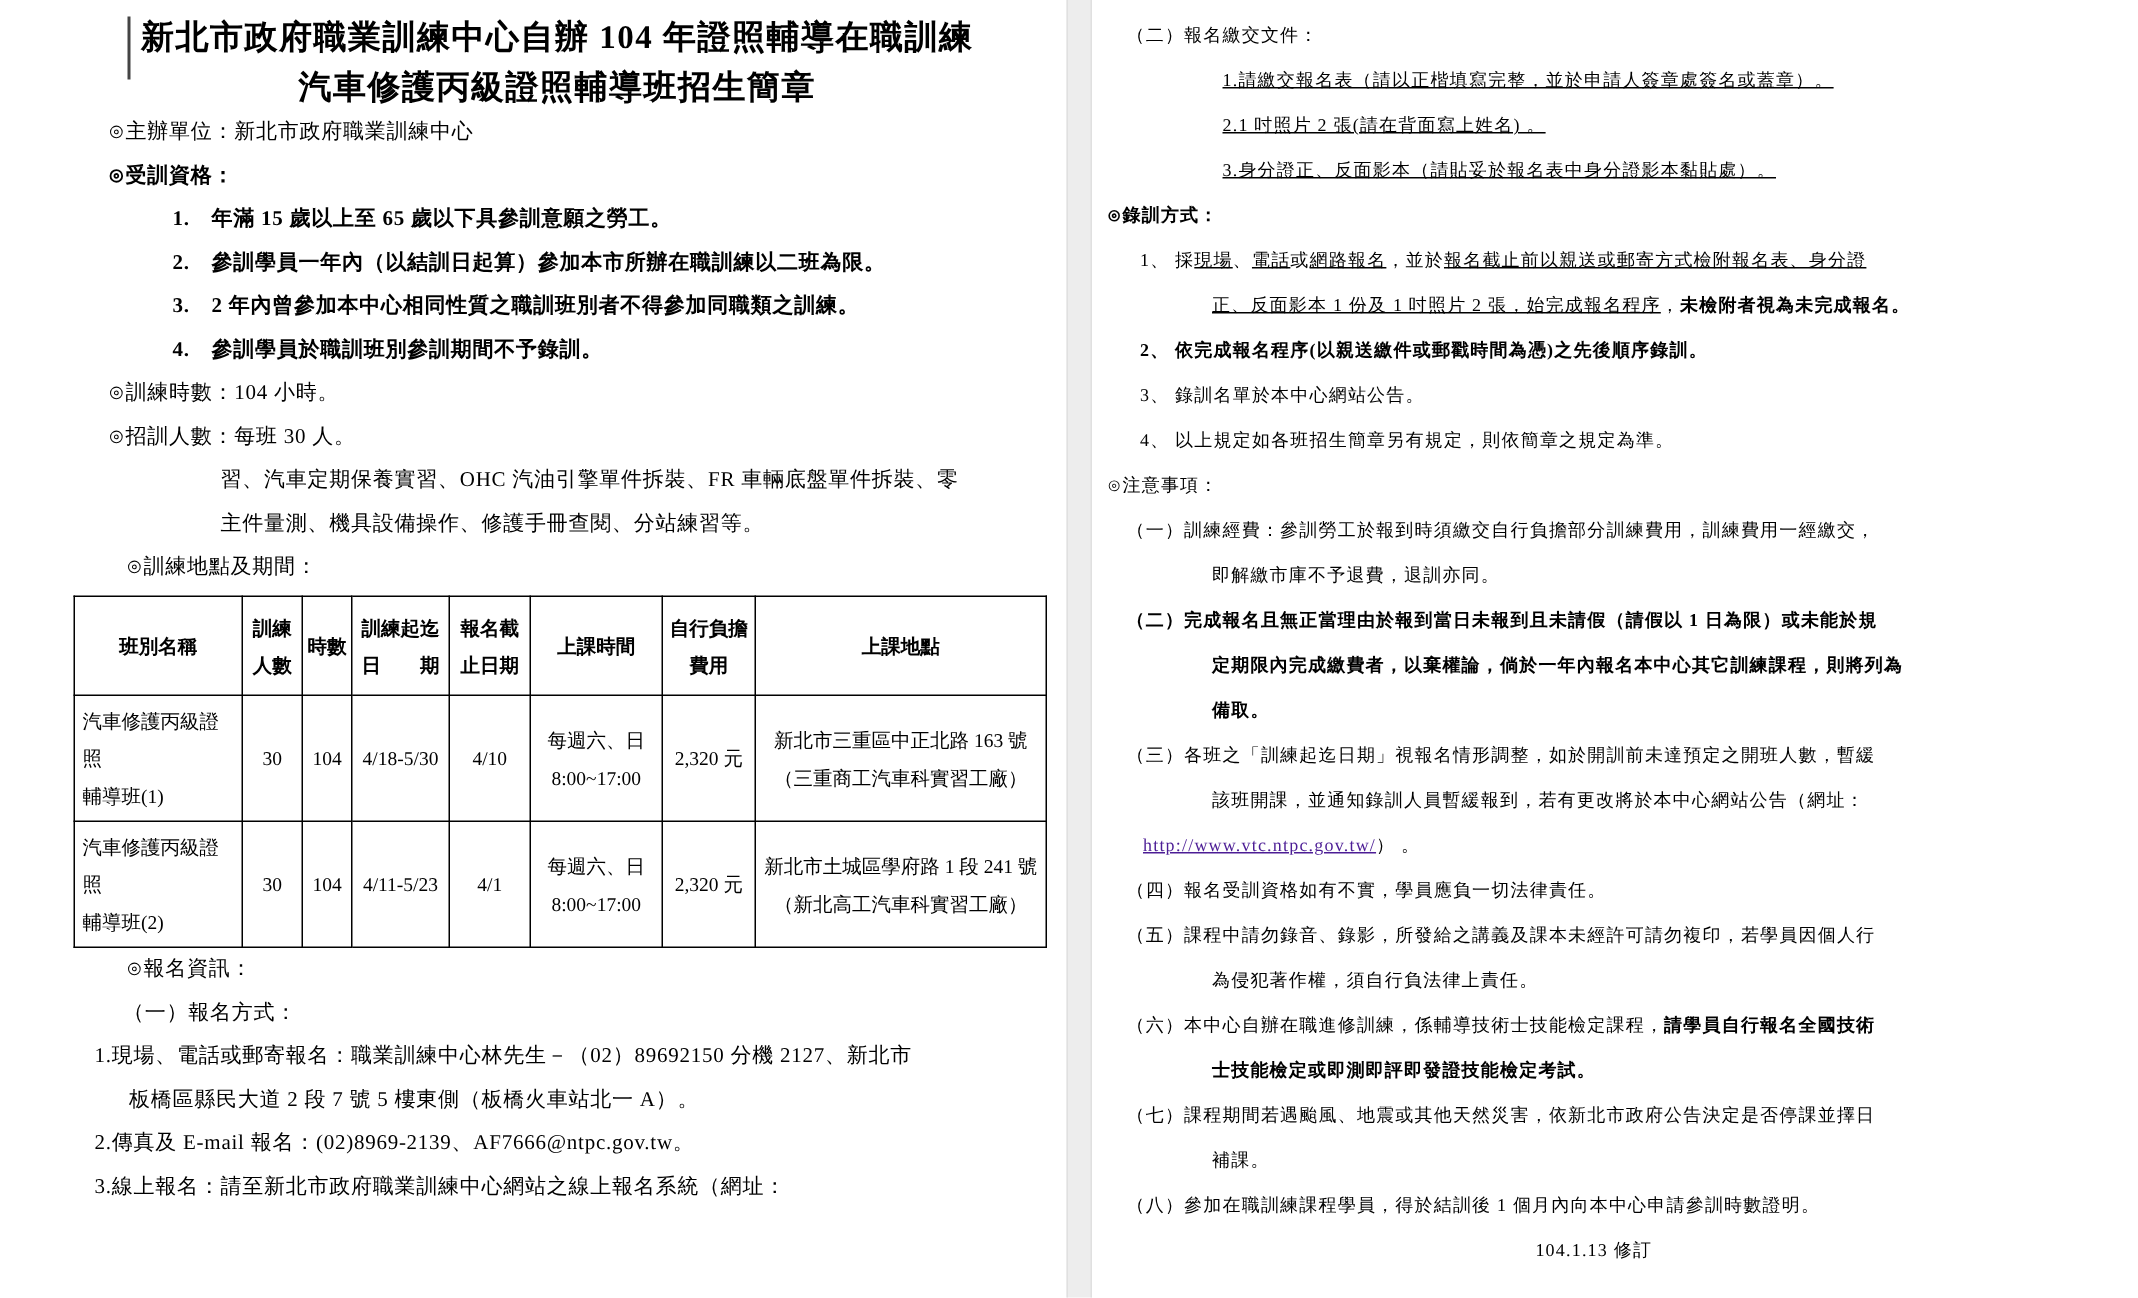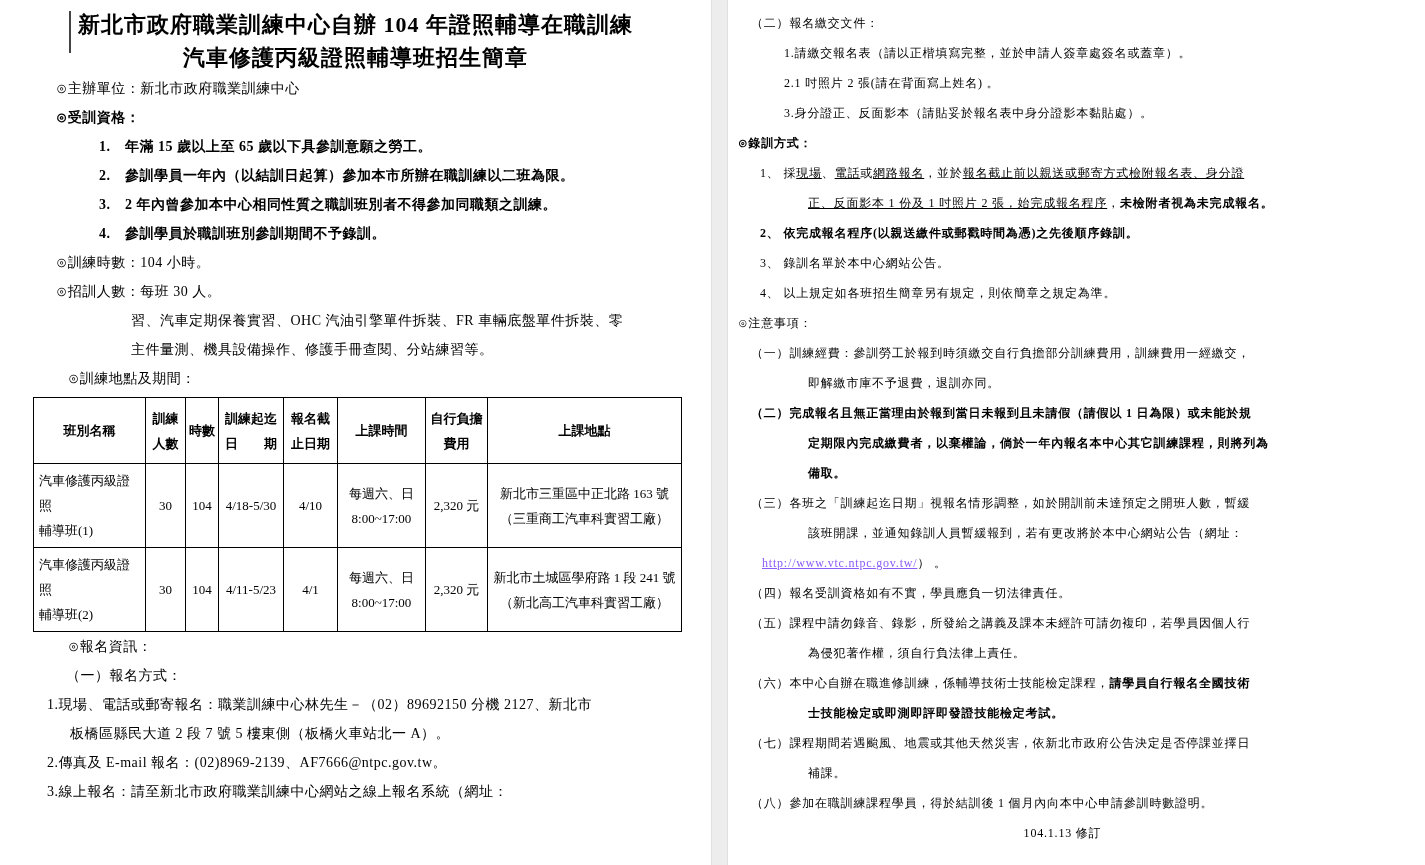--- a/index.html
+++ b/index.html
@@ -1,21 +1,21 @@
 <!DOCTYPE html>
 <html><head>
 <meta charset="utf-8">
 <style>
   html,body{margin:0;padding:0;}
   body{
     width:1425px;height:865px;overflow:hidden;background:#fff;color:#000;
     font-family:"Liberation Serif", serif;
   }
   .page{position:absolute;top:0;background:#fff;}
-  #pageL{left:0;width:711px;height:865px;}
+  #pageL{left:16px;width:711px;height:865px;}
   #gutter{position:absolute;left:711px;top:0;width:17px;height:865px;
     background:#ededed;border-left:1px solid #e0e0e0;border-right:1px solid #e0e0e0;box-sizing:border-box;}
   #pageR{left:728px;width:697px;height:865px;}
 
   .titleWrap{position:relative;padding-top:8px;text-align:center;}
   .titleLine{font-size:22px;font-weight:700;line-height:33px;letter-spacing:1px;white-space:pre;}
   .caret{position:absolute;left:69px;top:11px;width:2px;height:42px;background:#444;}
 
   .line{white-space:pre;height:29px;line-height:29px;font-size:14px;letter-spacing:.5px;}
   #pageR .line{height:30px;line-height:30px;font-size:12px;letter-spacing:.8px;}
@@ -25,28 +25,28 @@
   #pageL .h2 {padding-left:68px;}
   #pageL .n1 {padding-left:99px;}
   #pageL .c1 {padding-left:131px;}
   #pageL .p1 {padding-left:66px;}
   #pageL .n2 {padding-left:47px;}
   #pageL .c2 {padding-left:70px;}
 
   #pageR .h  {padding-left:10px;}
   #pageR .p1 {padding-left:23px;}
   #pageR .n1 {padding-left:32px;}
-  #pageR .n2 {padding-left:56px;}
+  #pageR .n2 {padding-left:87px;text-decoration:underline;}
   #pageR .c1 {padding-left:36px;margin-left:44px;}
   #pageR .lk {padding-left:34px;}
   #pageR .right{text-align:center;padding-right:28px;}
 
   .b{font-weight:700;}
   .u{text-decoration:underline;}
-  .link{color:#8b5cf6;text-decoration:underline;}
+  .link{color:#4c1d95;text-decoration:underline;}
 
   table.sched{border-collapse:collapse;table-layout:fixed;margin:4px 0 0 33px;width:648px;}
   table.sched th, table.sched td{
     border:1px solid #000;text-align:center;vertical-align:middle;
     white-space:pre-line;font-size:13px;line-height:25px;padding:1px 3px;box-sizing:border-box;
   }
   table.sched th{font-weight:700;}
   table.sched thead tr{height:66px;}
   table.sched tbody tr{height:84px;}
   table.sched td.c0{text-align:left;padding-left:5px;}

